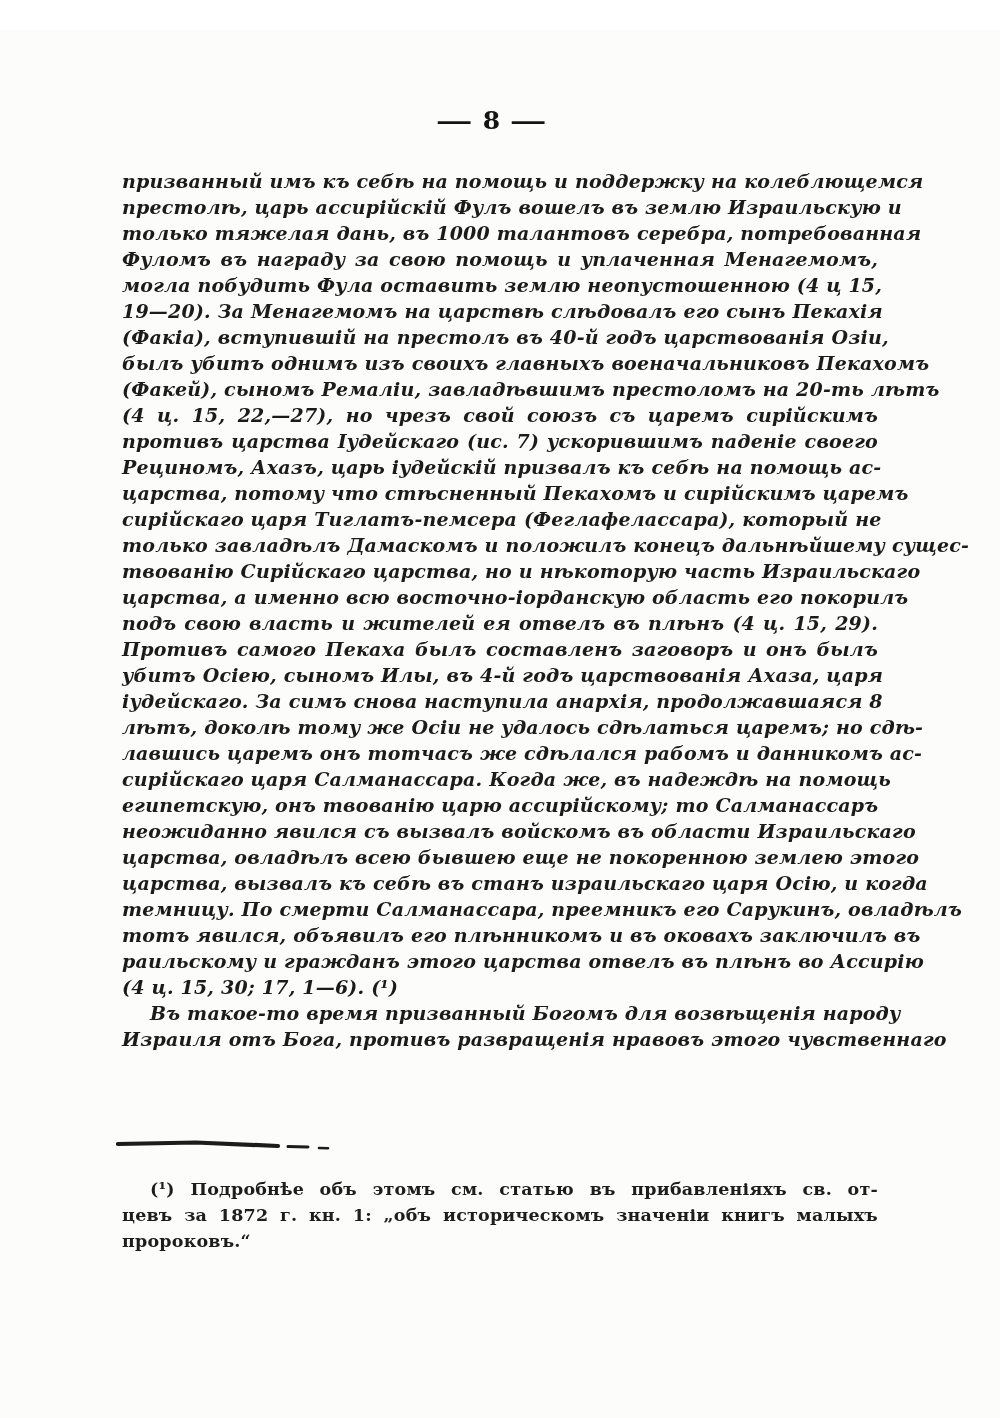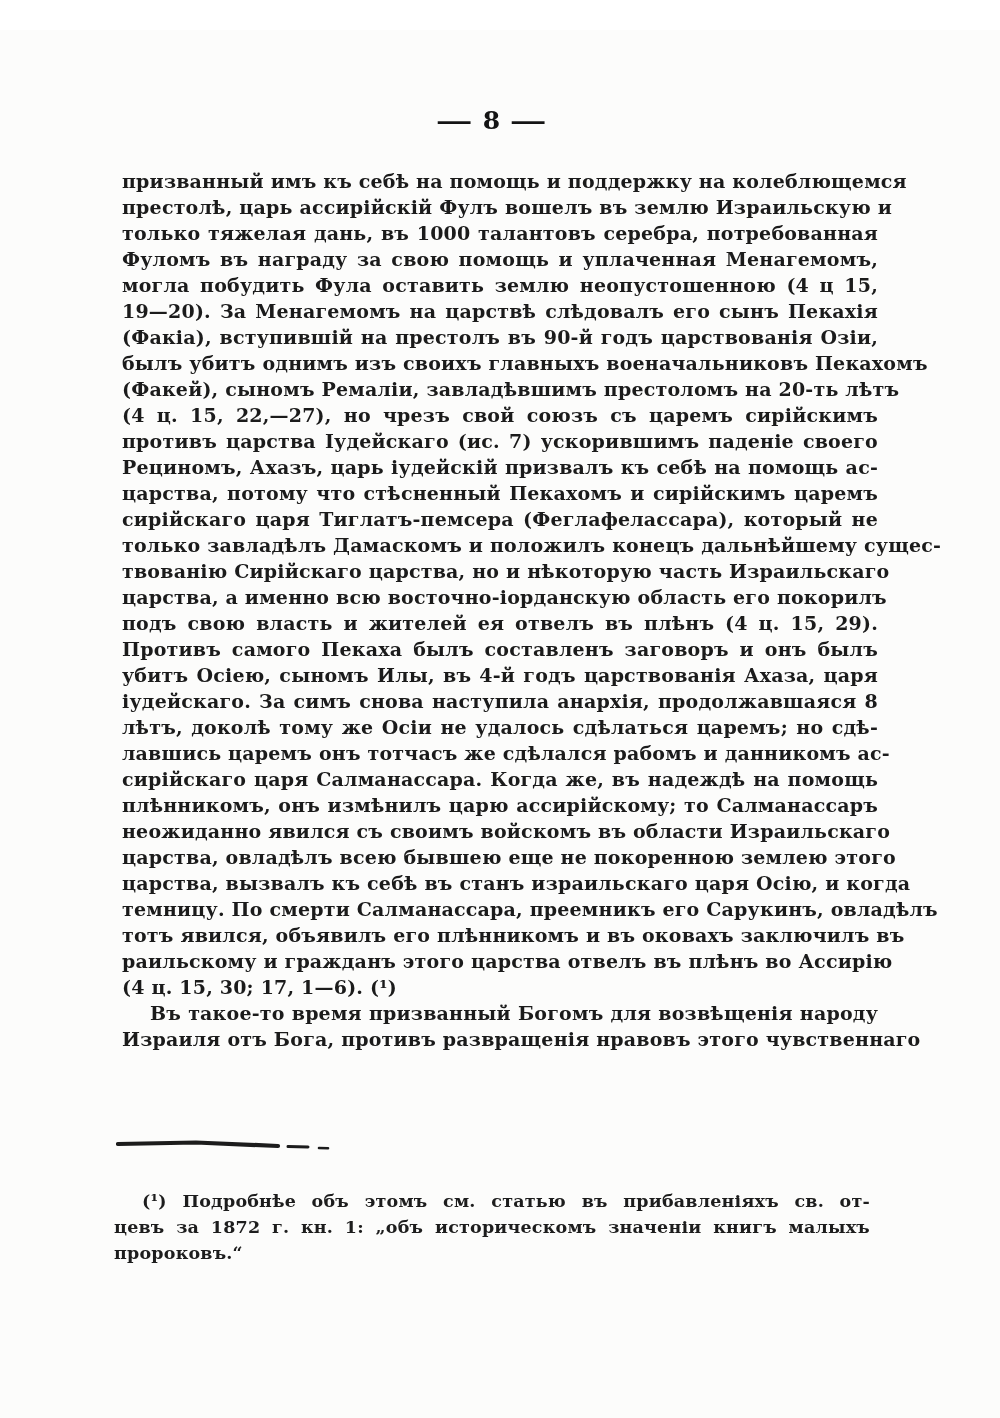--- a/index.html
+++ b/index.html
@@ -50,20 +50,21 @@
   .body-text {
     position: absolute;
     top: 168px;
     left: 122px;
     width: 756px;
     font-size: 19px;
     line-height: 26px;
     font-weight: 700;
     color: #1b1b1b;
     letter-spacing: 0.2px;
+    font-style: italic;
   }
   .line {
     text-align: justify;
     text-align-last: justify;
     height: 26px;
     white-space: nowrap;
     overflow: visible;
   }
   .line.lastline {
     text-align-last: left;
@@ -74,67 +75,66 @@
   .footnote-sep {
     position: absolute;
     top: 1138px;
     left: 116px;
     width: 240px;
     height: 16px;
   }
   .footnote {
     position: absolute;
     top: 1176px;
-    left: 114px;
+    left: 122px;
     width: 756px;
     font-size: 17.5px;
     line-height: 26px;
     font-weight: 700;
     color: #1d1d1d;
     letter-spacing: 0.2px;
-    margin-top: 12px;
   }
 </style>
 </head>
 <body>
 
 <div class="page">
 
   <div class="page-header">
     <span class="dash">—</span><span class="num">8</span><span class="dash">—</span>
   </div>
 
   <div class="body-text">
     <div>
         <div class="line">призванный имъ къ себѣ на помощь и поддержку на колеблющемся</div>
         <div class="line">престолѣ, царь ассирійскій Фулъ вошелъ въ землю Израильскую и</div>
         <div class="line">только тяжелая дань, въ 1000 талантовъ серебра, потребованная</div>
         <div class="line">Фуломъ въ награду за свою помощь и уплаченная Менагемомъ,</div>
         <div class="line">могла побудить Фула оставить землю неопустошенною (4 ц 15,</div>
         <div class="line">19—20). За Менагемомъ на царствѣ слѣдовалъ его сынъ Пекахія</div>
-        <div class="line">(Факіа), вступившій на престолъ въ 90-й годъ царствованія Озіи,</div>
+        <div class="line">(Факіа), вступившій на престолъ въ 40-й годъ царствованія Озіи,</div>
         <div class="line">былъ убитъ однимъ изъ своихъ главныхъ военачальниковъ Пекахомъ</div>
         <div class="line">(Факей), сыномъ Ремаліи, завладѣвшимъ престоломъ на 20-ть лѣтъ</div>
         <div class="line">(4 ц. 15, 22,—27), но чрезъ свой союзъ съ царемъ сирійскимъ</div>
         <div class="line">противъ царства Іудейскаго (ис. 7) ускорившимъ паденіе своего</div>
         <div class="line">Рециномъ, Ахазъ, царь іудейскій призвалъ къ себѣ на помощь ас-</div>
         <div class="line">царства, потому что стѣсненный Пекахомъ и сирійскимъ царемъ</div>
         <div class="line">сирійскаго царя Тиглатъ-пемсера (Феглафелассара), который не</div>
         <div class="line">только завладѣлъ Дамаскомъ и положилъ конецъ дальнѣйшему сущес-</div>
         <div class="line">твованію Сирійскаго царства, но и нѣкоторую часть Израильскаго</div>
         <div class="line">царства, а именно всю восточно-іорданскую область его покорилъ</div>
         <div class="line">подъ свою власть и жителей ея отвелъ въ плѣнъ (4 ц. 15, 29).</div>
         <div class="line">Противъ самого Пекаха былъ составленъ заговоръ и онъ былъ</div>
         <div class="line">убитъ Осіею, сыномъ Илы, въ 4-й годъ царствованія Ахаза, царя</div>
         <div class="line">іудейскаго. За симъ снова наступила анархія, продолжавшаяся 8</div>
         <div class="line">лѣтъ, доколѣ тому же Осіи не удалось сдѣлаться царемъ; но сдѣ-</div>
         <div class="line">лавшись царемъ онъ тотчасъ же сдѣлался рабомъ и данникомъ ас-</div>
         <div class="line">сирійскаго царя Салманассара. Когда же, въ надеждѣ на помощь</div>
-        <div class="line">плѣнникомъ, онъ измѣнилъ царю ассирійскому; то Салманассаръ</div>
-        <div class="line">неожиданно явился съ своимъ войскомъ въ области Израильскаго</div>
+        <div class="line">египетскую, онъ твованію царю ассирійскому; то Салманассаръ</div>
+        <div class="line">неожиданно явился съ вызвалъ войскомъ въ области Израильскаго</div>
         <div class="line">царства, овладѣлъ всею бывшею еще не покоренною землею этого</div>
         <div class="line">царства, вызвалъ къ себѣ въ станъ израильскаго царя Осію, и когда</div>
         <div class="line">темницу. По смерти Салманассара, преемникъ его Сарукинъ, овладѣлъ</div>
         <div class="line">тотъ явился, объявилъ его плѣнникомъ и въ оковахъ заключилъ въ</div>
         <div class="line">раильскому и гражданъ этого царства отвелъ въ плѣнъ во Ассирію</div>
         <div class="line lastline">(4 ц. 15, 30; 17, 1—6). (¹)</div>
       </div>
     <div>
         <div class="line indent">Въ такое-то время призванный Богомъ для возвѣщенія народу</div>
         <div class="line">Израиля отъ Бога, противъ развращенія нравовъ этого чувственнаго</div>

